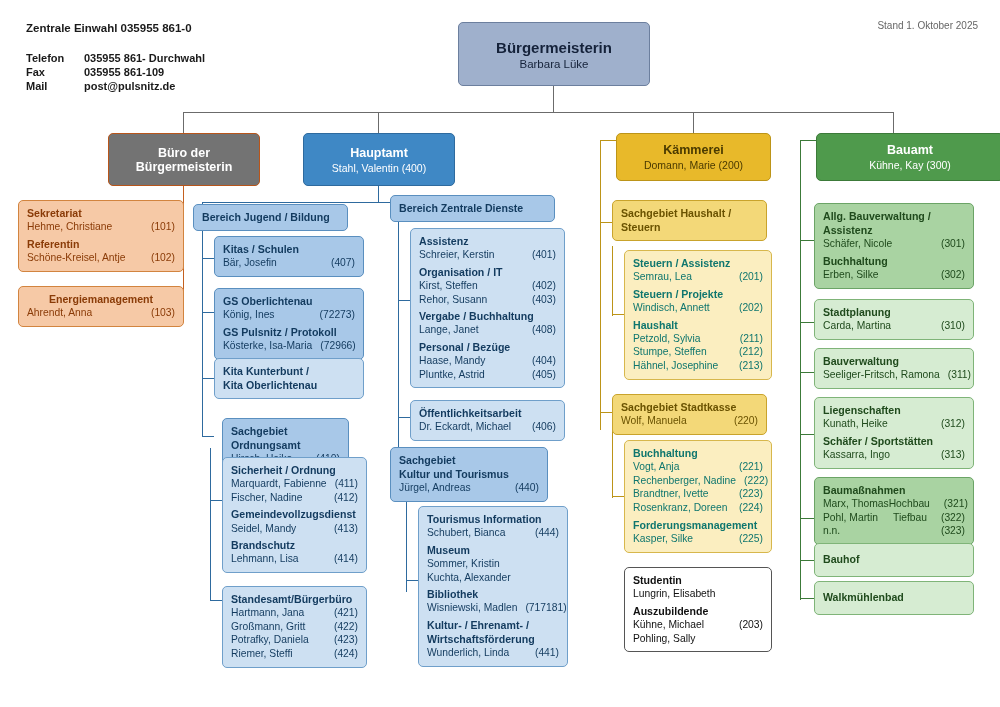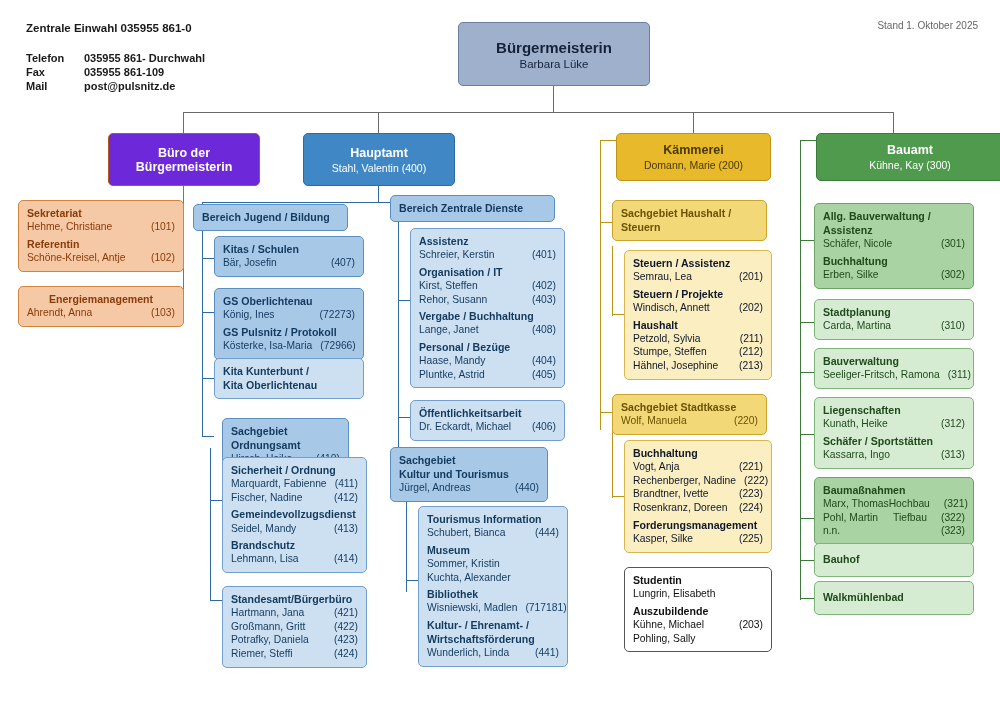--- a/index.html
+++ b/index.html
@@ -66,21 +66,21 @@
 
   
   .dept {
     display: flex; flex-direction: column;
     align-items: center; justify-content: center;
     text-align: center;
   }
   .dept .t1 { font-size: 12.5px; font-weight: bold; }
   .dept .t2 { font-size: 10.5px; margin-top: 2px; }
 
-  .dept-orange { background:#6d28d9; border:1px solid #b8551a; color:#fff; }
+  .dept-orange { background:#737373; border:1px solid #b8551a; color:#fff; }
   .dept-blue   { background:#3f88c5; border:1px solid #2e6a9e; color:#fff; }
   .dept-yellow { background:#e8b92a; border:1px solid #bc9418; color:#4a3a00; }
   .dept-green  { background:#4f9a4c; border:1px solid #3c7a39; color:#fff; }
 
   
   .sub {
     box-sizing: border-box;
     border-radius: 5px;
     padding: 5px 8px 6px 8px;
   }
@@ -93,21 +93,21 @@
   .sub .row .code { font-size: 10.3px; padding-left: 8px; white-space: nowrap; }
   .sub .hd {
     font-size: 10.6px; font-weight: bold; line-height: 1.33;
   }
   .sub .hd.sp { margin-top: 3px; }
   .sub .small { font-size: 8.2px; }
   .s-orange-l { background:#f6c9a6; border:1px solid #d2843f; color:#8a3b07; }
   .s-blue-m   { background:#a8c8e8; border:1px solid #5a8fbf; color:#123a5e; }
   .s-blue-l   { background:#cde0f2; border:1px solid #6f9fca; color:#123a5e; }
   .s-yellow-m { background:#f3d878; border:1px solid #c9a32c; color:#6a5200; }
-  .s-yellow-l { background:#fbeec0; border:1px solid #d7b74c; color:#0f172a; }
+  .s-yellow-l { background:#fbeec0; border:1px solid #d7b74c; color:#0f766e; }
   .s-green-m  { background:#a9d3a2; border:1px solid #6ba466; color:#1f4a1c; }
   .s-green-l  { background:#d6ecd2; border:1px solid #7fb478; color:#1f4a1c; }
   .s-white    { background:#ffffff; border:1px solid #555; color:#111; }
 
   
   .ln { position: absolute; background: #6b6b6b; }
   .ln.v { width: 1px; }
   .ln.h { height: 1px; }
   .ln.orange { background: #c4601f; }
   .ln.blue   { background: #2e6a9e; }

